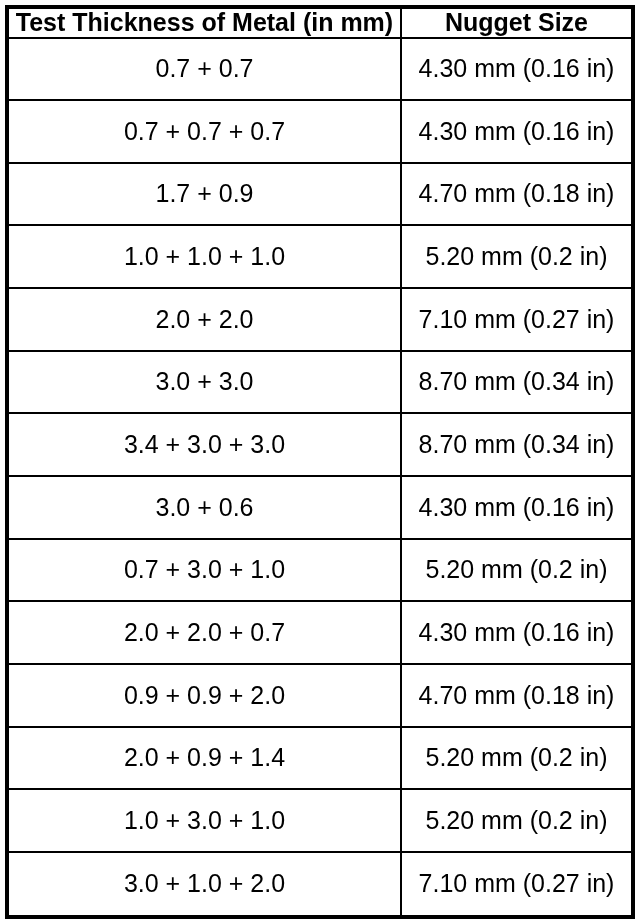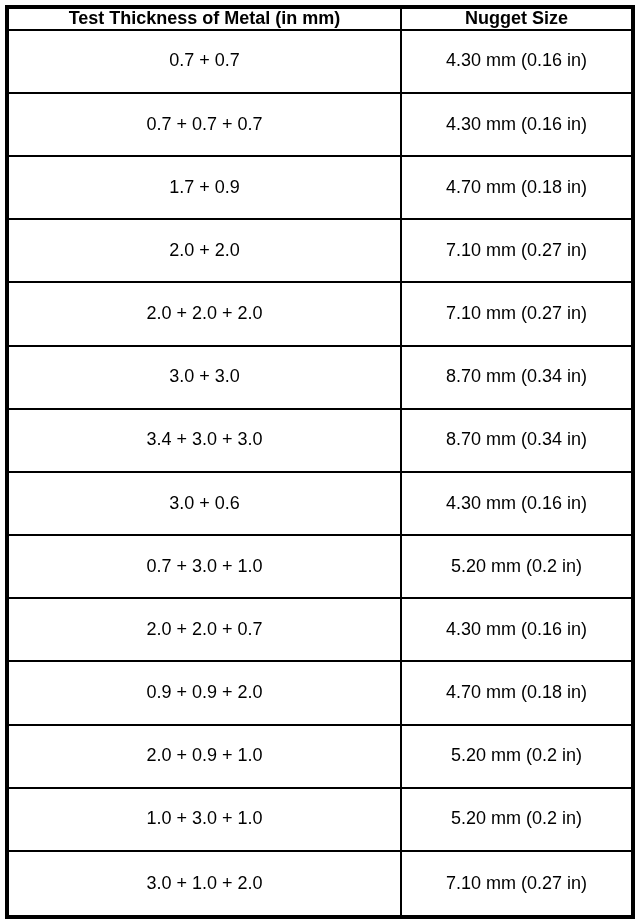--- a/index.html
+++ b/index.html
@@ -24,21 +24,21 @@
     border: 4px solid #000000;
   }
   table.spec-table col.col-thickness { width: 394px; }
   table.spec-table col.col-nugget   { width: 232px; }
   table.spec-table th,
   table.spec-table td {
     border: 2px solid #000000;
     text-align: center;
     vertical-align: middle;
     padding: 0;
-    font-size: 18px;
+    font-size: 25px;
     line-height: 1.1;
     color: #000000;
     background: #ffffff;
     overflow: hidden;
     white-space: nowrap;
   }
   table.spec-table th {
     font-weight: bold;
   }
 </style>
@@ -64,25 +64,25 @@
       </tr>
       <tr>
         <td>0.7 + 0.7 + 0.7</td>
         <td>4.30 mm (0.16 in)</td>
       </tr>
       <tr>
         <td>1.7 + 0.9</td>
         <td>4.70 mm (0.18 in)</td>
       </tr>
       <tr>
-        <td>2.0 + 2.0</td>
-        <td>7.10 mm (0.27 in)</td>
+        <td>1.0 + 1.0 + 1.0</td>
+        <td>5.20 mm (0.2 in)</td>
       </tr>
       <tr>
-        <td>2.0 + 2.0 + 2.0</td>
+        <td>2.0 + 2.0</td>
         <td>7.10 mm (0.27 in)</td>
       </tr>
       <tr>
         <td>3.0 + 3.0</td>
         <td>8.70 mm (0.34 in)</td>
       </tr>
       <tr>
         <td>3.4 + 3.0 + 3.0</td>
         <td>8.70 mm (0.34 in)</td>
       </tr>
@@ -96,21 +96,21 @@
       </tr>
       <tr>
         <td>2.0 + 2.0 + 0.7</td>
         <td>4.30 mm (0.16 in)</td>
       </tr>
       <tr>
         <td>0.9 + 0.9 + 2.0</td>
         <td>4.70 mm (0.18 in)</td>
       </tr>
       <tr>
-        <td>2.0 + 0.9 + 1.0</td>
+        <td>2.0 + 0.9 + 1.4</td>
         <td>5.20 mm (0.2 in)</td>
       </tr>
       <tr>
         <td>1.0 + 3.0 + 1.0</td>
         <td>5.20 mm (0.2 in)</td>
       </tr>
       <tr>
         <td>3.0 + 1.0 + 2.0</td>
         <td>7.10 mm (0.27 in)</td>
       </tr>

